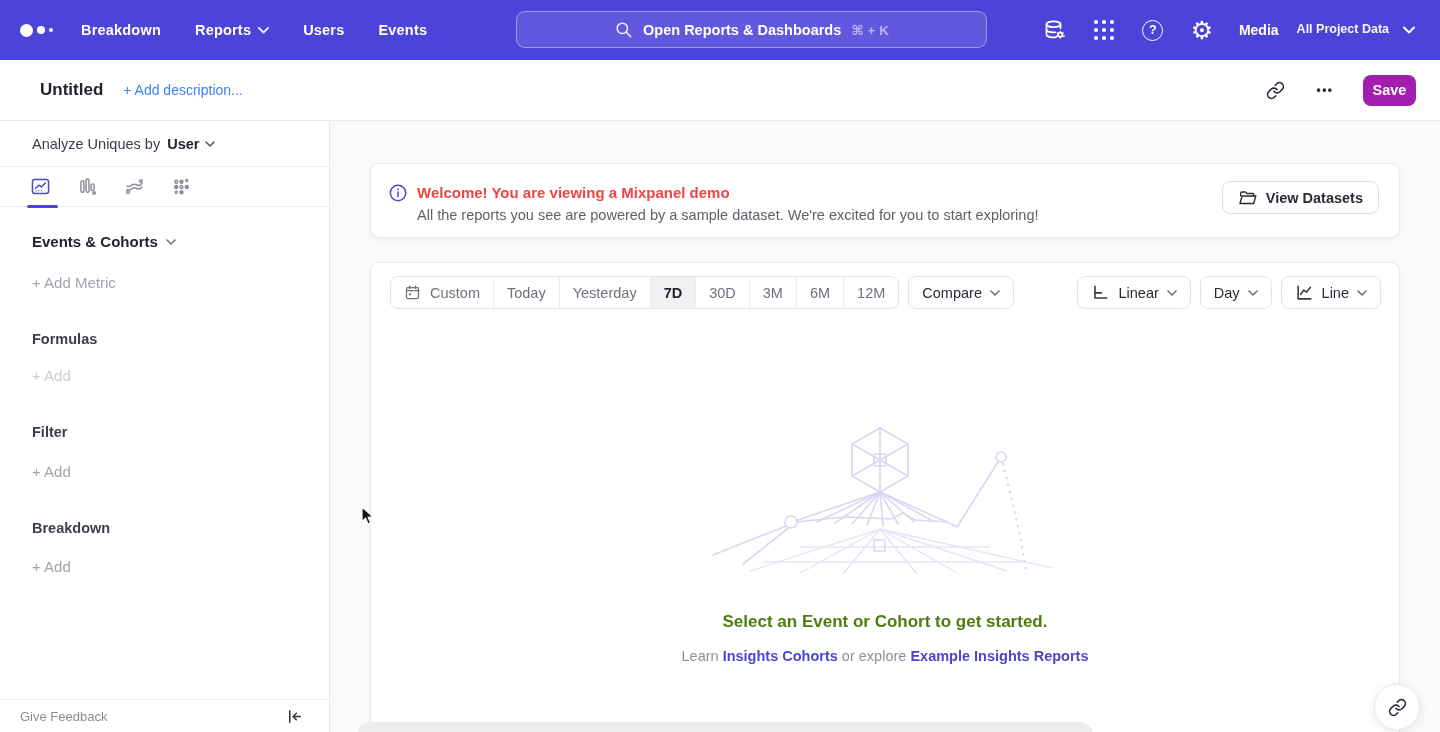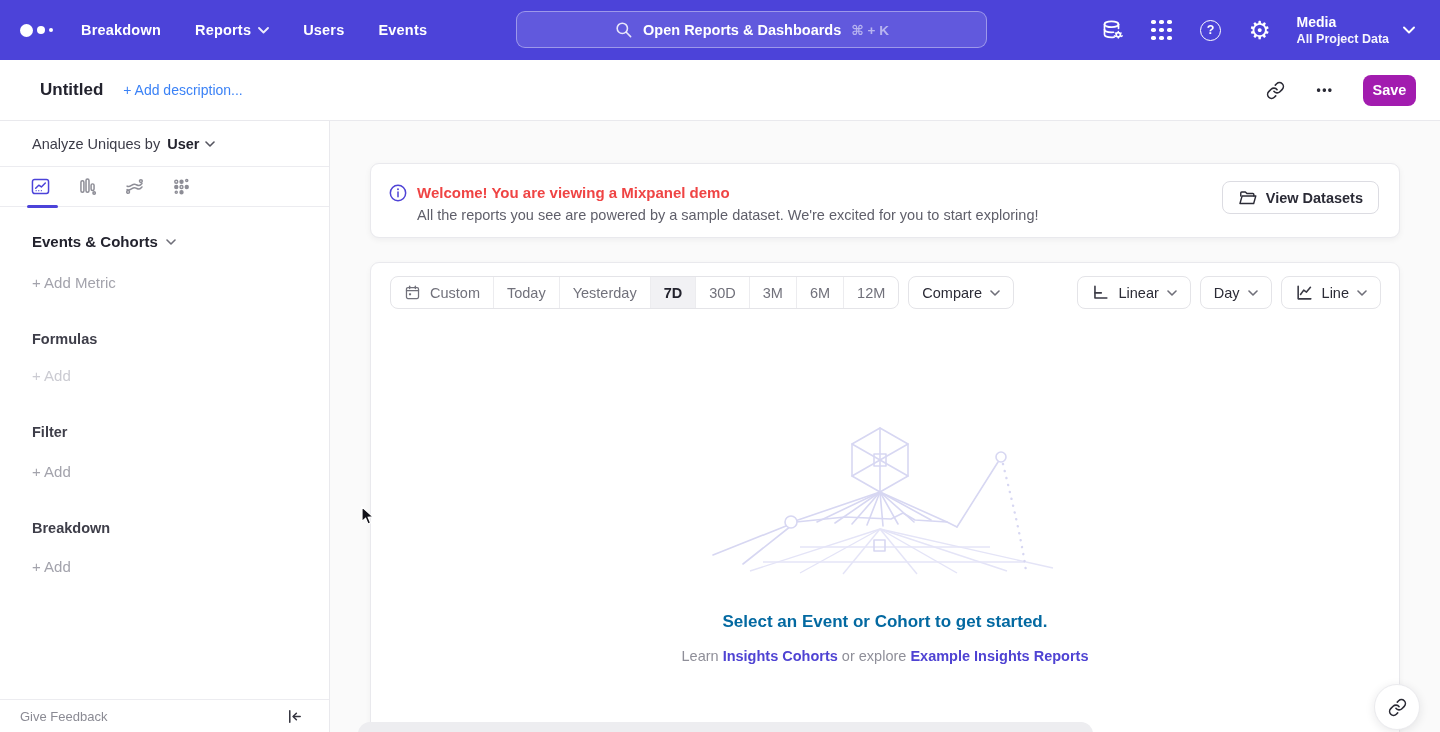--- a/index.html
+++ b/index.html
@@ -31,21 +31,21 @@
                align-items:center; gap:25px; padding-right:25px; }
   .nav-icon { width:24px; height:24px; display:flex; align-items:center;
               justify-content:center; cursor:pointer; }
   .apps-grid { display:grid; grid-template-columns:repeat(3,4.5px); grid-gap:3.5px; }
   .apps-grid i { width:4.5px; height:4.5px; background:#fff; border-radius:1.8px; }
   .help-circle { width:21px; height:21px; border:1.8px solid #fff; border-radius:50%;
                  display:flex; align-items:center; justify-content:center;
                  color:#fff; font-size:12.5px; font-weight:700; }
   .gear-glyph { color:#fff; font-size:25px; line-height:24px; }
   .project-switcher { display:flex; align-items:center; gap:14px; cursor:pointer; }
-  .project-text { display:flex; flex-direction:column; gap:2px; }
+  .project-text { display:flex; flex-direction:row; gap:18px; }
   .project-name { color:#fff; font-size:14px; font-weight:700; }
   .project-scope { color:#fff; font-size:12.5px; font-weight:600; opacity:.95; }
   .project-switcher svg { stroke:#fff; }
 
   
   .report-header { position:absolute; top:60px; left:0; width:1440px; height:61px;
                    background:#fff; border-bottom:1px solid #e9e9ed; z-index:20;
                    display:flex; align-items:center; }
   .report-title { margin-left:40px; font-size:17px; font-weight:600; color:#23232e; cursor:text; }
   .report-desc { margin-left:20px; font-size:14px; color:#3b82f6; cursor:text; }
@@ -118,21 +118,21 @@
             border:1px solid #e4e4e8; border-radius:8px; background:#fff;
             font-size:14.5px; font-weight:400; color:#2b2b36; font-family:inherit;
             cursor:pointer; white-space:nowrap; }
   .tb-btn svg.chev { stroke:#6f6f79; }
   .tb-btn svg.glyph { stroke:#3a3a45; }
   .compare-btn { margin-left:9px; }
   .tb-right { margin-left:auto; display:flex; gap:9px; }
 
   .empty-illustration { position:absolute; left:50%; top:160px; transform:translateX(-50%); }
   .empty-title { position:absolute; top:349px; left:0; width:100%; text-align:center;
-                 font-size:17px; font-weight:700; color:#0369a1; }
+                 font-size:17px; font-weight:700; color:#4d7c0f; }
   .empty-links { position:absolute; top:385px; left:0; width:100%; text-align:center;
                  font-size:14.5px; color:#8f8f99; }
   .empty-links .lnk { color:#4f43d3; font-weight:600; cursor:pointer; }
 
   .bottom-dock { position:absolute; left:358px; top:722px; width:735px; height:12px;
                  background:#ededf0; border-radius:12px 12px 0 0; z-index:40; }
   .fab-link { position:absolute; left:1374px; top:684px; width:46px; height:46px;
               border-radius:50%; background:#fff; border:1px solid #ebebee;
               box-shadow:0 2px 10px rgba(25,25,40,.10); display:flex; align-items:center;
               justify-content:center; cursor:pointer; z-index:41; color:#2b2b36; }

